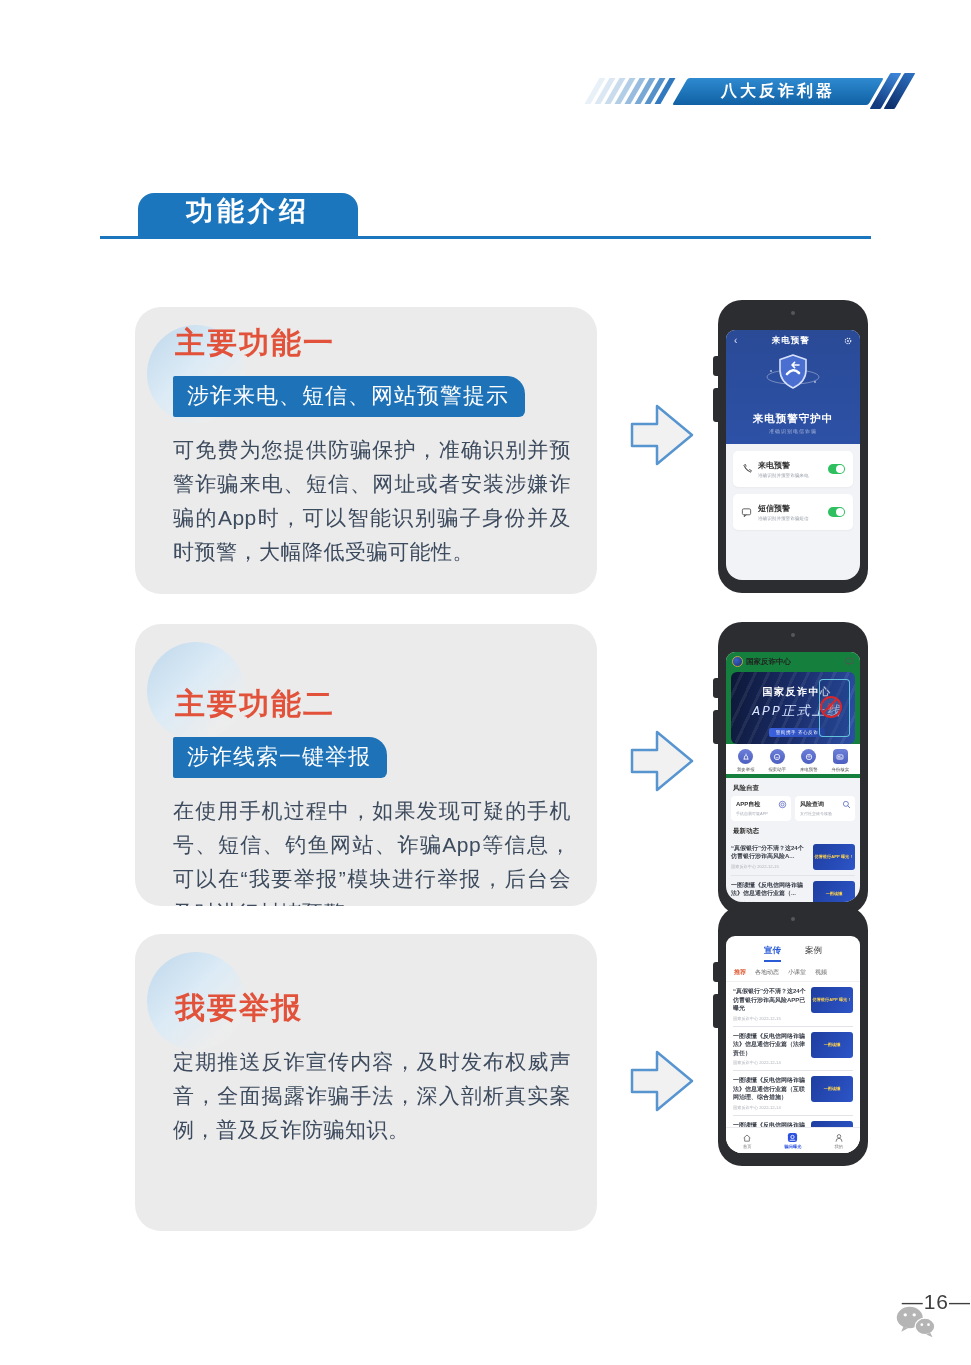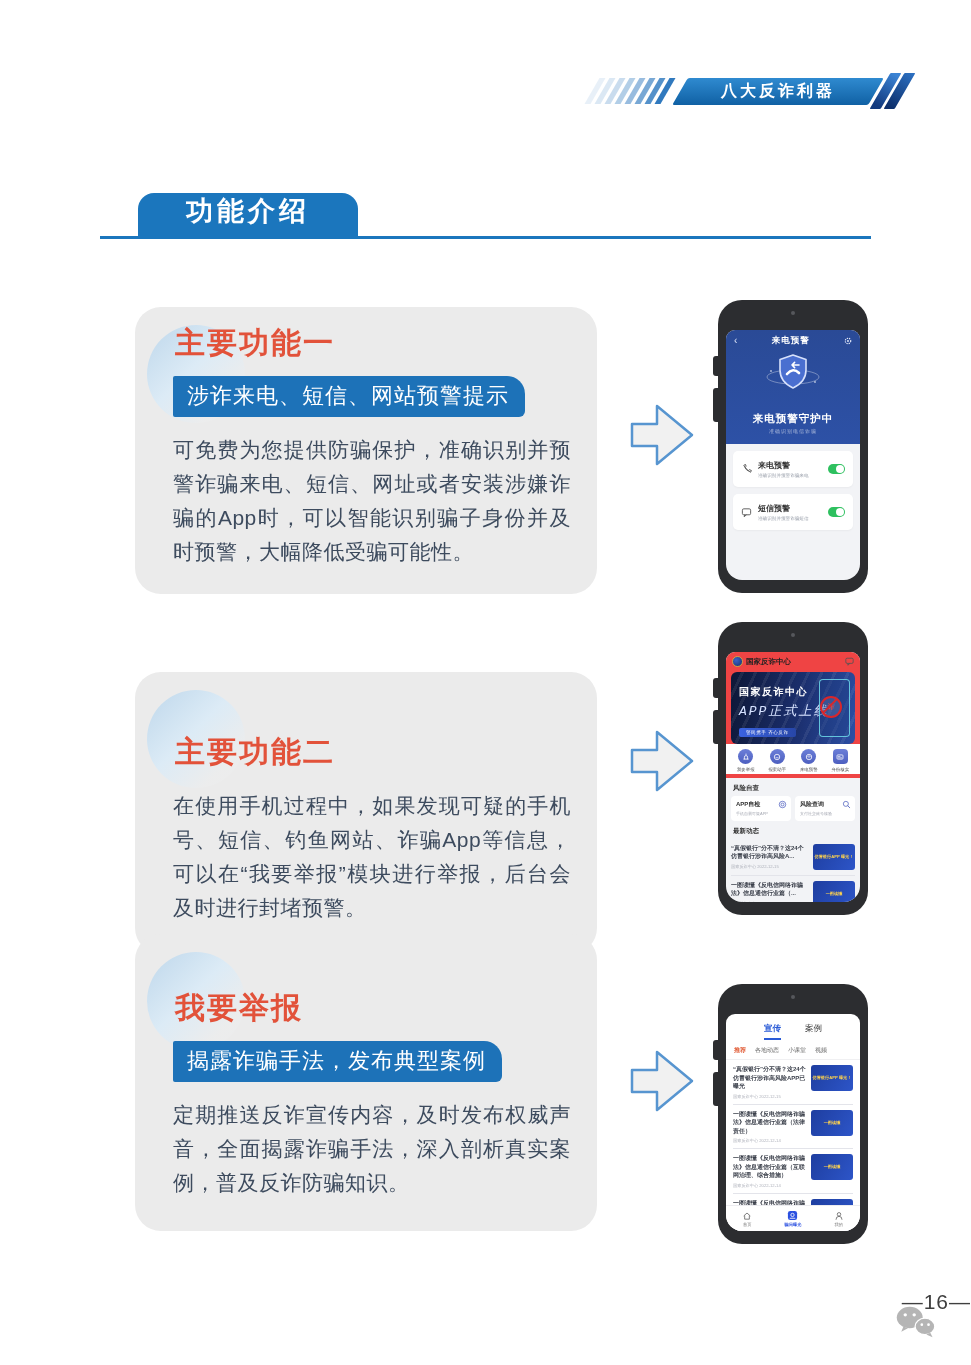--- a/index.html
+++ b/index.html
@@ -20,38 +20,38 @@
 
   
   .sec-title{position:absolute;left:138px;top:193px;width:220px;height:43px;background:#1b76bd;
     border-radius:16px 16px 0 0;display:flex;align-items:flex-start;justify-content:center;}
   .sec-title span{color:#fff;font-size:27px;font-weight:bold;letter-spacing:4px;}
   .sec-line{position:absolute;left:100px;top:236px;width:771px;height:3px;background:#1b76bd;}
 
   
   .card{position:absolute;left:135px;width:462px;background:#ebebeb;border-radius:26px;overflow:hidden;}
   .card.c1{top:307px;height:287px;}
-  .card.c2{top:624px;height:282px;margin-top:48px;}
+  .card.c2{top:624px;height:282px;}
   .card.c3{top:934px;height:297px;}
   .deco{position:absolute;left:12px;top:18px;width:98px;height:98px;border-radius:50%;
     background:linear-gradient(135deg,#bed7eb 0%,#dcebf6 45%,rgba(244,249,252,0.1) 78%);}
   .card .inner{position:relative;}
   .c1 .inner{padding-top:16px;} .c2 .inner{padding-top:60px;} .c3 .inner{padding-top:54px;}
   .f-title{margin-left:40px;color:#e2523a;font-size:30px;font-weight:bold;letter-spacing:2px;}
   .f-badge{display:inline-block;margin:12px 0 0 38px;background:#1d72b8;color:#fff;font-size:22px;
     padding:5px 16px 6px 14px;border-radius:2px 18px 6px 2px;letter-spacing:1px;}
   .f-body{margin:16px 26px 0 38px;color:#3d4b5e;font-size:21px;line-height:34px;letter-spacing:.5px;font-weight:500;text-align:justify;}
 
   
   .arrow{position:absolute;left:628px;width:68px;height:78px;}
   .arrow.a1{top:396px}.arrow.a2{top:722px}.arrow.a3{top:1042px}
 
   
   .phone{position:absolute;left:718px;width:150px;background:#2c2d30;border-radius:24px;}
-  .phone.p1{top:300px;height:293px;} .phone.p2{top:622px;height:293px;} .phone.p3{top:984px;height:260px;}
+  .phone.p1{top:300px;height:293px;} .phone.p2{top:622px;height:293px;} .phone.p3{top:906px;height:260px;}
   .side-btn{position:absolute;left:-5px;width:5px;background:#2c2d30;border-radius:3px 0 0 3px;}
   .sb1{top:56px;height:20px;} .sb2{top:88px;height:34px;}
   .cam{position:absolute;top:11px;left:50%;margin-left:-2px;width:4px;height:4px;border-radius:50%;background:#56575c;}
   .screen{position:absolute;left:8px;right:8px;top:30px;bottom:13px;background:#f2f3f6;border-radius:9px 9px 16px 16px;overflow:hidden;}
 
   
   .p1-hero{height:114px;background:linear-gradient(180deg,#2a4a96,#2d51a6);color:#fff;position:relative;}
   .p1-nav{display:flex;align-items:center;justify-content:space-between;padding:5px 8px 0;}
   .p1-back{font-size:10px;line-height:8px;color:#dfe6f8;}
   .p1-nav-title{font-size:8.5px;font-weight:bold;letter-spacing:1px;}
@@ -60,21 +60,21 @@
   .p1-status-sub{text-align:center;font-size:5px;opacity:.55;margin-top:2px;letter-spacing:1px;}
   .p1-rows{padding:7px 7px 0;}
   .p1-row{background:#fff;border-radius:5px;height:36px;display:flex;align-items:center;padding:0 8px;margin-bottom:7px;box-shadow:0 1px 2px rgba(0,0,0,.04);}
   .p1-row .txt{margin-left:6px;}
   .p1-row .lab{font-size:8px;font-weight:bold;color:#333;}
   .p1-row .sub{font-size:4.6px;color:#9aa0ab;margin-top:1.5px;}
   .toggle{margin-left:auto;width:17px;height:10px;border-radius:5px;background:#2ec05f;position:relative;}
   .toggle::after{content:"";position:absolute;right:1px;top:1px;width:8px;height:8px;border-radius:50%;background:#fff;}
 
   
-  .p2-top{background:#ef4444;padding-bottom:4px;}
+  .p2-top{background:#15803d;padding-bottom:4px;text-align:center;}
   .p2-nav{display:flex;align-items:center;padding:4px 6px 2px;gap:3px;}
   .p2-logo{width:9px;height:9px;border-radius:50%;background:radial-gradient(circle at 35% 35%,#3b63c9,#17306e);border:.5px solid #c9a34a;}
   .p2-nav-title{font-size:7.5px;font-weight:bold;color:#222;}
   .p2-chat{margin-left:auto;}
   .p2-banner{margin:3px 5px 0;height:72px;border-radius:6px;position:relative;overflow:hidden;color:#fff;
     background:linear-gradient(100deg,#0d1736 0%,#1b2f6e 55%,#2c4fa5 100%);}
   .p2-banner::before{content:"";position:absolute;inset:0;
     background:repeating-linear-gradient(115deg,rgba(255,255,255,0) 0 9px,rgba(255,255,255,.07) 9px 12px);}
   .p2-b-t1{font-size:10px;font-weight:bold;letter-spacing:1.5px;margin:13px 0 0 8px;position:relative;}
   .p2-b-t2{font-size:13px;font-style:italic;color:#d6e2ff;letter-spacing:2px;margin:3px 0 0 8px;position:relative;font-family:Liberation Mono, monospace;}
@@ -156,29 +156,29 @@
       <div class="f-title">主要功能一</div>
       <div class="f-badge">涉诈来电、短信、网站预警提示</div>
       <div class="f-body">可免费为您提供防骗保护，准确识别并预警诈骗来电、短信、网址或者安装涉嫌诈骗的App时，可以智能识别骗子身份并及时预警，大幅降低受骗可能性。</div>
     </div>
   </div>
 
   <div class="card c2">
     <div class="deco"></div>
     <div class="inner">
       <div class="f-title">主要功能二</div>
+      <div class="f-badge">涉诈线索一键举报</div>
       <div class="f-body">在使用手机过程中，如果发现可疑的手机号、短信、钓鱼网站、诈骗App等信息，可以在“我要举报”模块进行举报，后台会及时进行封堵预警。</div>
     </div>
   </div>
 
   <div class="card c3">
     <div class="deco"></div>
     <div class="inner">
       <div class="f-title">我要举报</div>
-      <div class="f-badge">揭露诈骗手法，发布典型案例</div>
       <div class="f-body">定期推送反诈宣传内容，及时发布权威声音，全面揭露诈骗手法，深入剖析真实案例，普及反诈防骗知识。</div>
     </div>
   </div>
 
   <svg class="arrow a1" viewBox="0 0 68 78">
     <path d="M4 28 H29 V10 L64 39 L29 68 V50 H4 Z" fill="#f1f1f1" stroke="#5795d0" stroke-width="2.5" stroke-linejoin="round"></path>
   </svg>
   <svg class="arrow a2" viewBox="0 0 68 78">
     <path d="M4 28 H29 V10 L64 39 L29 68 V50 H4 Z" fill="#f1f1f1" stroke="#5795d0" stroke-width="2.5" stroke-linejoin="round"></path>
   </svg>

